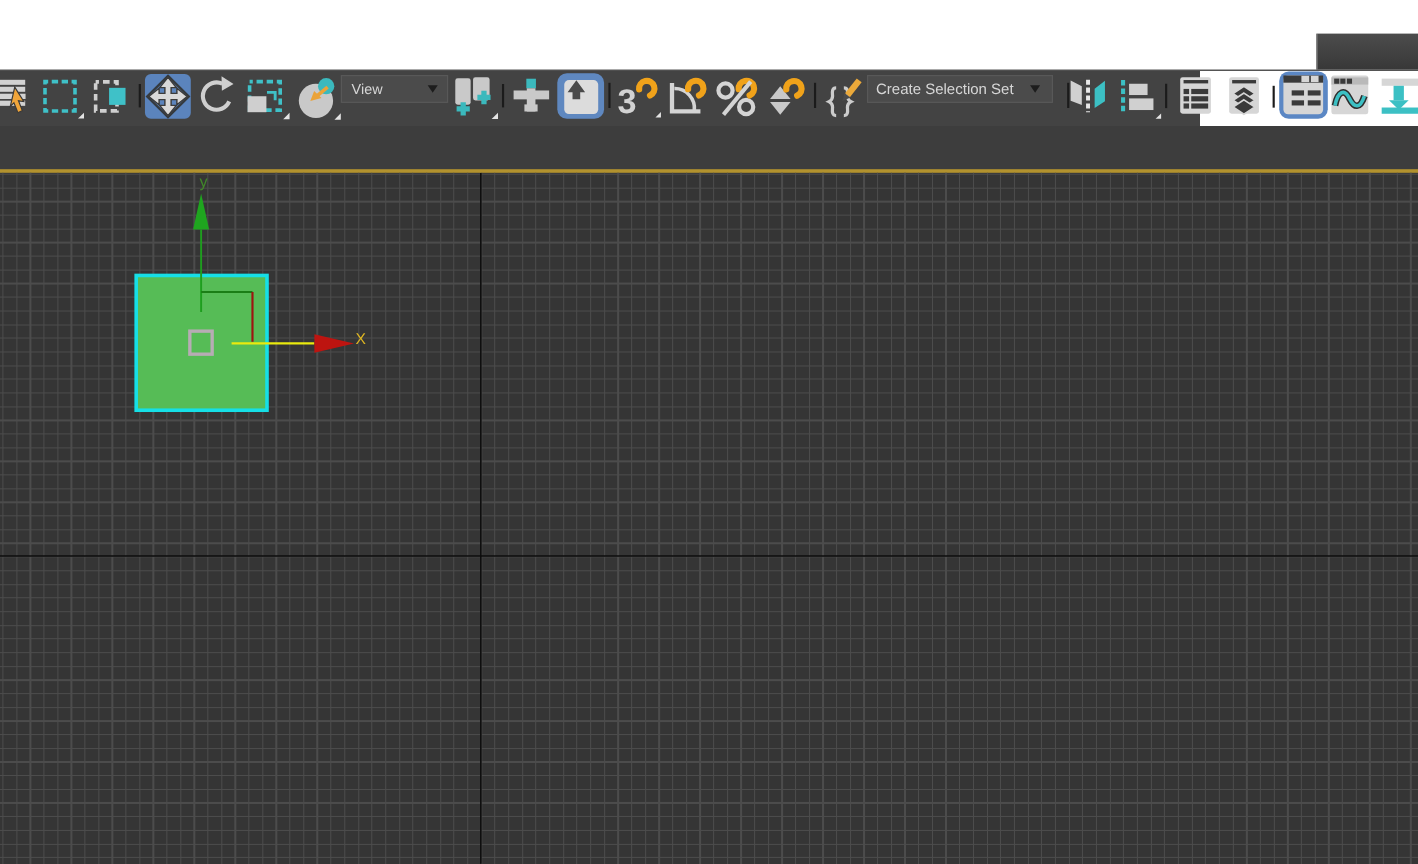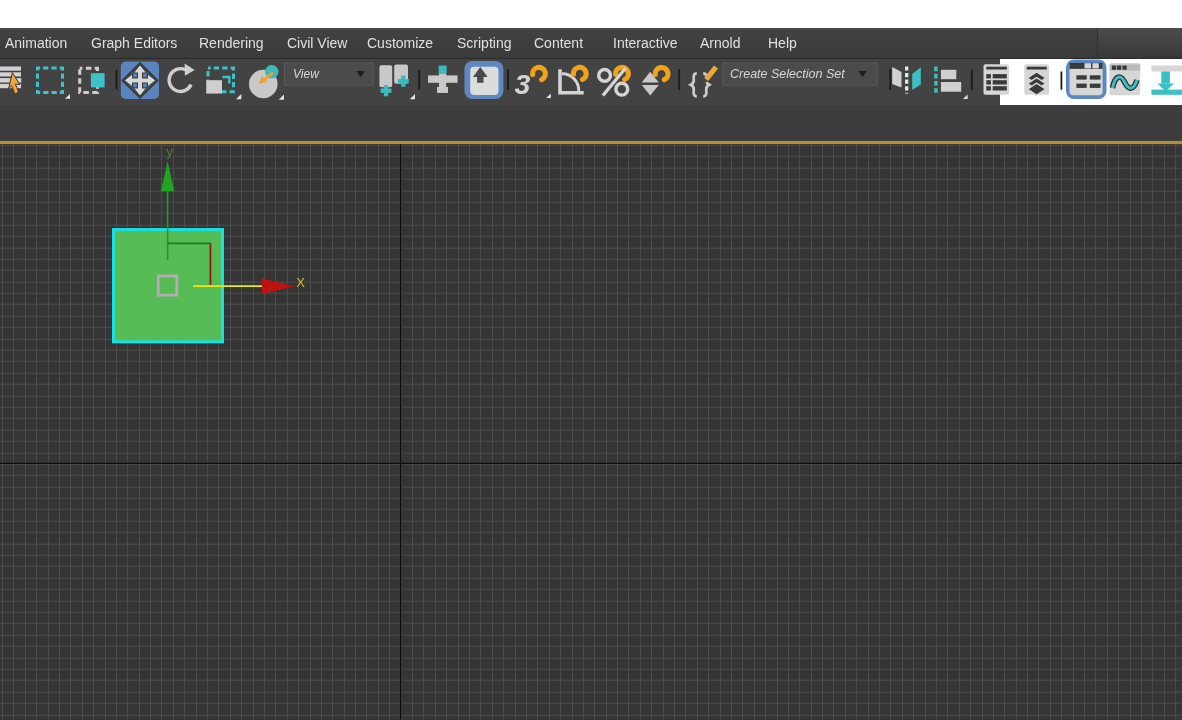--- a/index.html
+++ b/index.html
@@ -10,47 +10,35 @@
   .abs{position:absolute;}
   #topwhite{left:0;top:0;width:1182px;height:28px;background:#ffffff;}
   #menubar{left:0;top:28px;width:1182px;height:30px;
            background:linear-gradient(#4a4a4a 0px,#424242 2px,#3a3a3a 100%);}
   #menubar .mi{position:absolute;top:0;height:30px;line-height:30px;
                color:#e0e0e0;font-size:14px;white-space:nowrap;}
   #menuRight{left:1097px;top:28px;width:85px;height:30px;
              background:linear-gradient(#4c4c4c,#383838);
              border-left:1px solid #333;}
   #menuSep{left:0;top:58px;width:1182px;height:1px;background:#2b2b2b;}
-  #toolbar{left:0;top:59px;width:1000px;height:46px;background:#434343;font-style:italic;}
+  #toolbar{left:0;top:59px;width:1000px;height:46px;background:#434343;}
   #band{left:0;top:105px;width:1182px;height:37px;background:#3d3d3d;}
   #vpYellow{left:0;top:141.4px;width:1182px;height:3.2px;background:#b2922e;}
   #viewport{left:0;top:144.2px;width:1182px;height:575.8px;background:#353535;
     background-image:
       repeating-linear-gradient(to right, #4c4c4c 0px, #4c4c4c 1px, transparent 1px, transparent 11.39px),
       repeating-linear-gradient(to bottom, #4c4c4c 0px, #4c4c4c 1px, transparent 1px, transparent 11.39px);
     background-position: 2.0px 0.75px;
   }
   #vpsvg{position:absolute;left:0;top:0;width:1182px;height:576px;}
 </style>
 </head>
 <body>
 <div id="stage">
   <div class="abs" id="topwhite"></div>
-  <div class="abs" id="menubar">
-    <span class="mi" style="left:5px">Animation</span>
-    <span class="mi" style="left:91px">Graph Editors</span>
-    <span class="mi" style="left:199px">Rendering</span>
-    <span class="mi" style="left:287px">Civil View</span>
-    <span class="mi" style="left:367px">Customize</span>
-    <span class="mi" style="left:457px">Scripting</span>
-    <span class="mi" style="left:534px">Content</span>
-    <span class="mi" style="left:613px">Interactive</span>
-    <span class="mi" style="left:700px">Arnold</span>
-    <span class="mi" style="left:768px">Help</span>
-  </div>
   <div class="abs" id="menuRight"></div>
   <div class="abs" id="menuSep"></div>
   <div class="abs" id="toolbar">
     <svg width="1182" height="46" viewBox="0 59 1182 46" xmlns="http://www.w3.org/2000/svg">
 
       <g>
         <rect x="-2" y="66.5" width="23" height="4.2" fill="#d2d2d2"></rect>
         <rect x="-2" y="72.3" width="23" height="4.2" fill="#d2d2d2"></rect>
         <rect x="-2" y="78.1" width="23.3" height="4.4" fill="#d2d2d2"></rect>
         <rect x="-2" y="83.9" width="23" height="4.3" fill="#d2d2d2"></rect>

